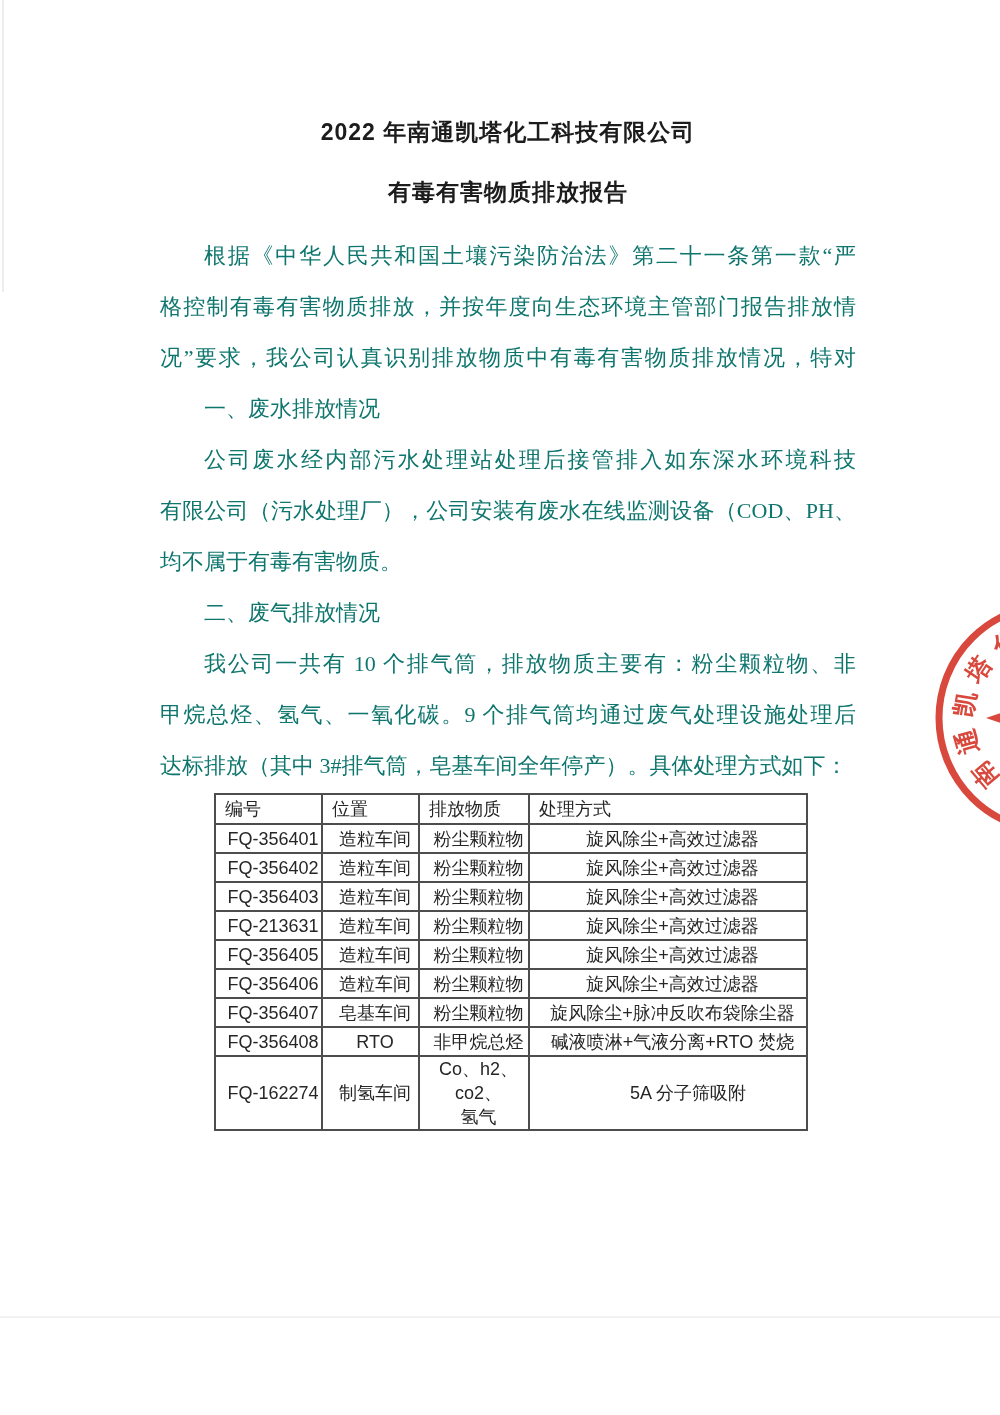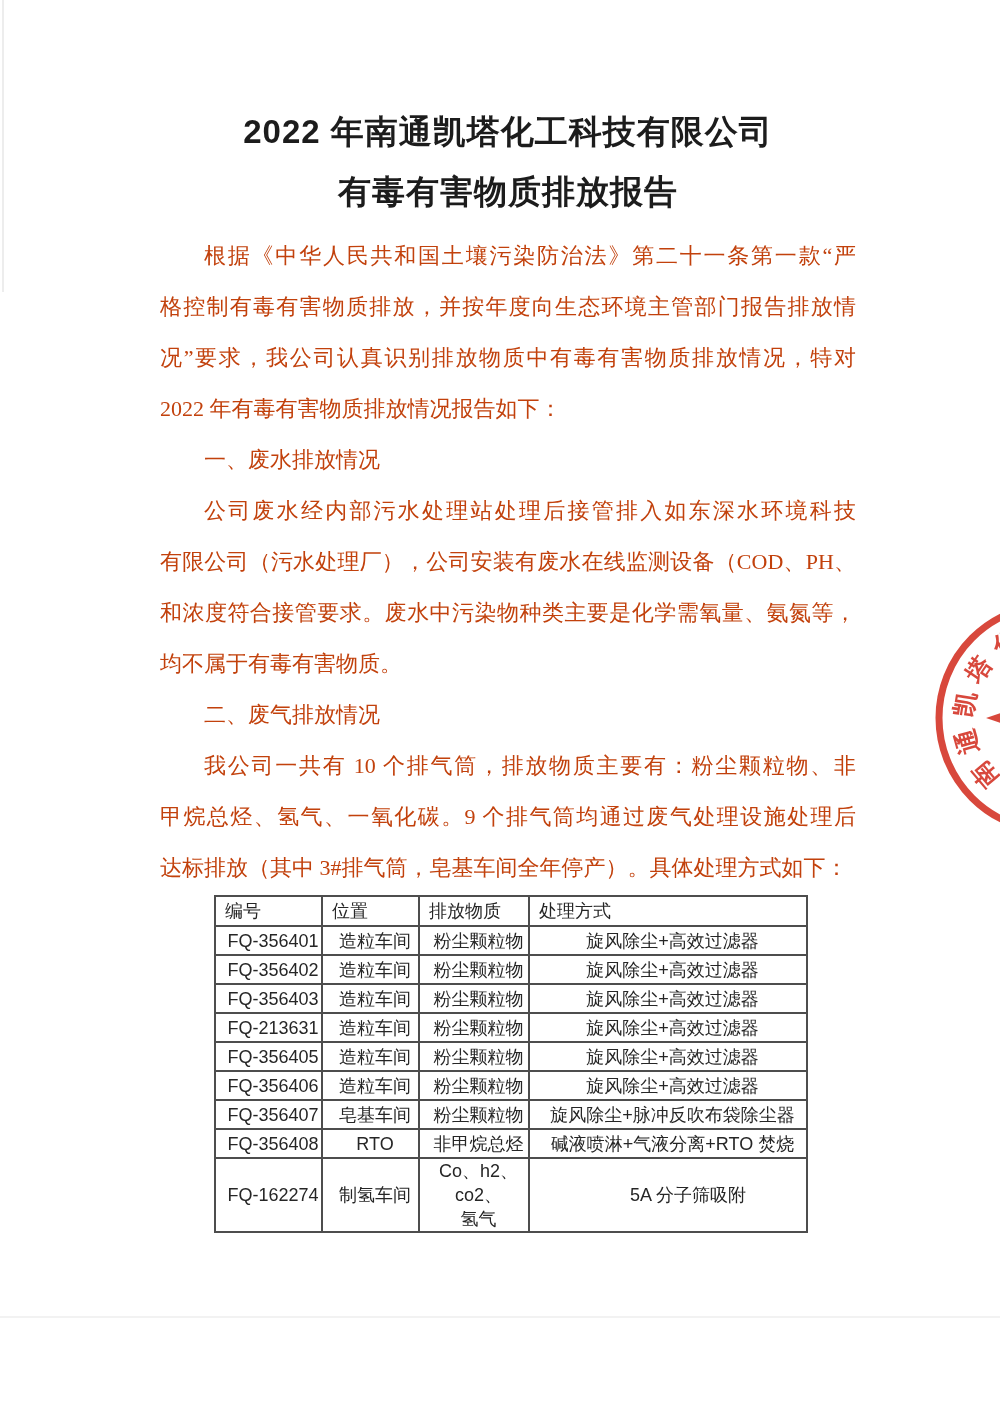--- a/index.html
+++ b/index.html
@@ -25,33 +25,33 @@
     background: #f2f2f2;
   }
   .content {
     position: relative;
     padding: 102px 144px 0 160px;
   }
   .title {
     margin: 0;
     text-align: center;
     font-family: "Liberation Sans", "DejaVu Sans", sans-serif;
-    font-size: 33px;
+    font-size: 23px;
     font-weight: bold;
     line-height: 60px;
     color: #1c1c1c;
     letter-spacing: 1px;
   }
   .body-flow { margin-top: 8px; }
   .line {
     font-size: 22px;
     line-height: 51px;
     height: 51px;
     white-space: nowrap;
-    color: #c2410c;
+    color: #0f766e;
   }
   .line.jfull {
     white-space: normal;
     text-align: justify;
     text-align-last: justify;
     overflow: hidden;
   }
   .line.indent { text-indent: 2em; }
   table.emission {
     margin-left: 54px;
@@ -93,25 +93,23 @@
   <div class="scan-edge"></div>
 
   <div class="content">
     <h1 class="title">2022 年南通凯塔化工科技有限公司</h1>
     <h1 class="title">有毒有害物质排放报告</h1>
 
     <div class="body-flow" id="body-flow">
         <div class="line indent jfull">根据《中华人民共和国土壤污染防治法》第二十一条第一款“严</div>
         <div class="line jfull">格控制有毒有害物质排放，并按年度向生态环境主管部门报告排放情</div>
         <div class="line jfull">况”要求，我公司认真识别排放物质中有毒有害物质排放情况，特对</div>
-        <div class="line">2022 年有毒有害物质排放情况报告如下：</div>
         <div class="line indent">一、废水排放情况</div>
         <div class="line indent jfull">公司废水经内部污水处理站处理后接管排入如东深水环境科技</div>
         <div class="line jfull">有限公司（污水处理厂），公司安装有废水在线监测设备（COD、PH、</div>
-        <div class="line jfull">和浓度符合接管要求。废水中污染物种类主要是化学需氧量、氨氮等，</div>
         <div class="line">均不属于有毒有害物质。</div>
         <div class="line indent">二、废气排放情况</div>
         <div class="line indent jfull">我公司一共有 10 个排气筒，排放物质主要有：粉尘颗粒物、非</div>
         <div class="line jfull">甲烷总烃、氢气、一氧化碳。9 个排气筒均通过废气处理设施处理后</div>
         <div class="line">达标排放（其中 3#排气筒，皂基车间全年停产）。具体处理方式如下：</div>
       </div>
 
     <table class="emission">
       <colgroup>
         <col style="width:107px">

